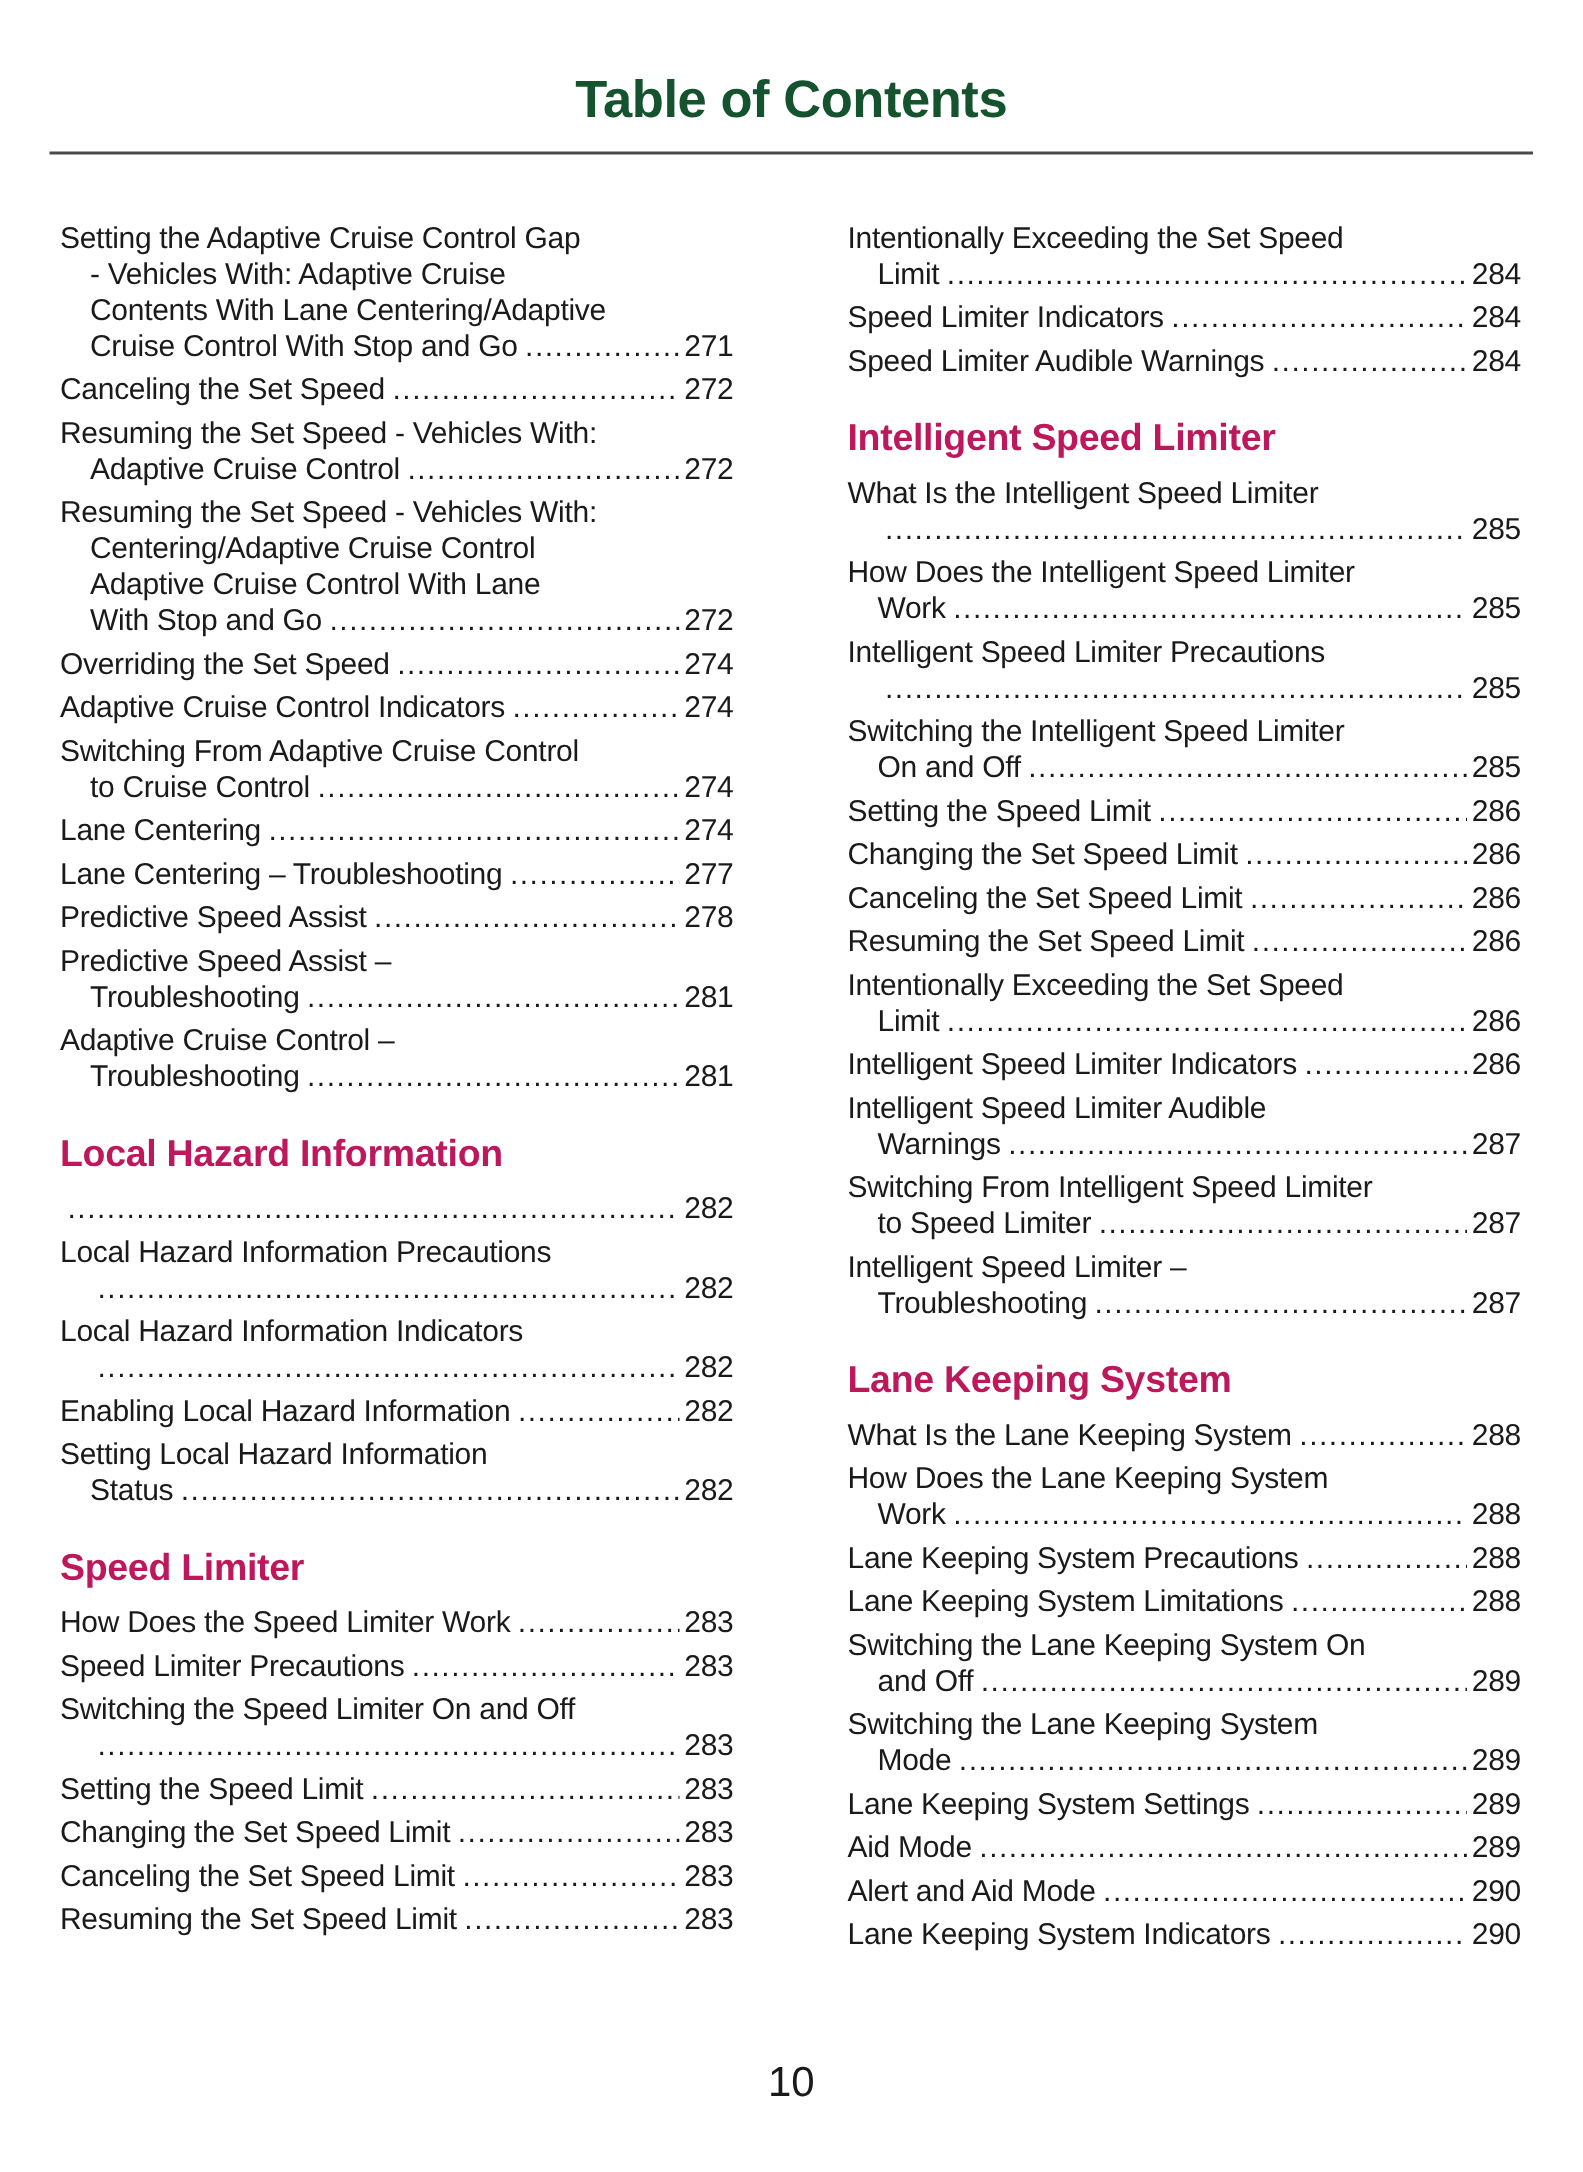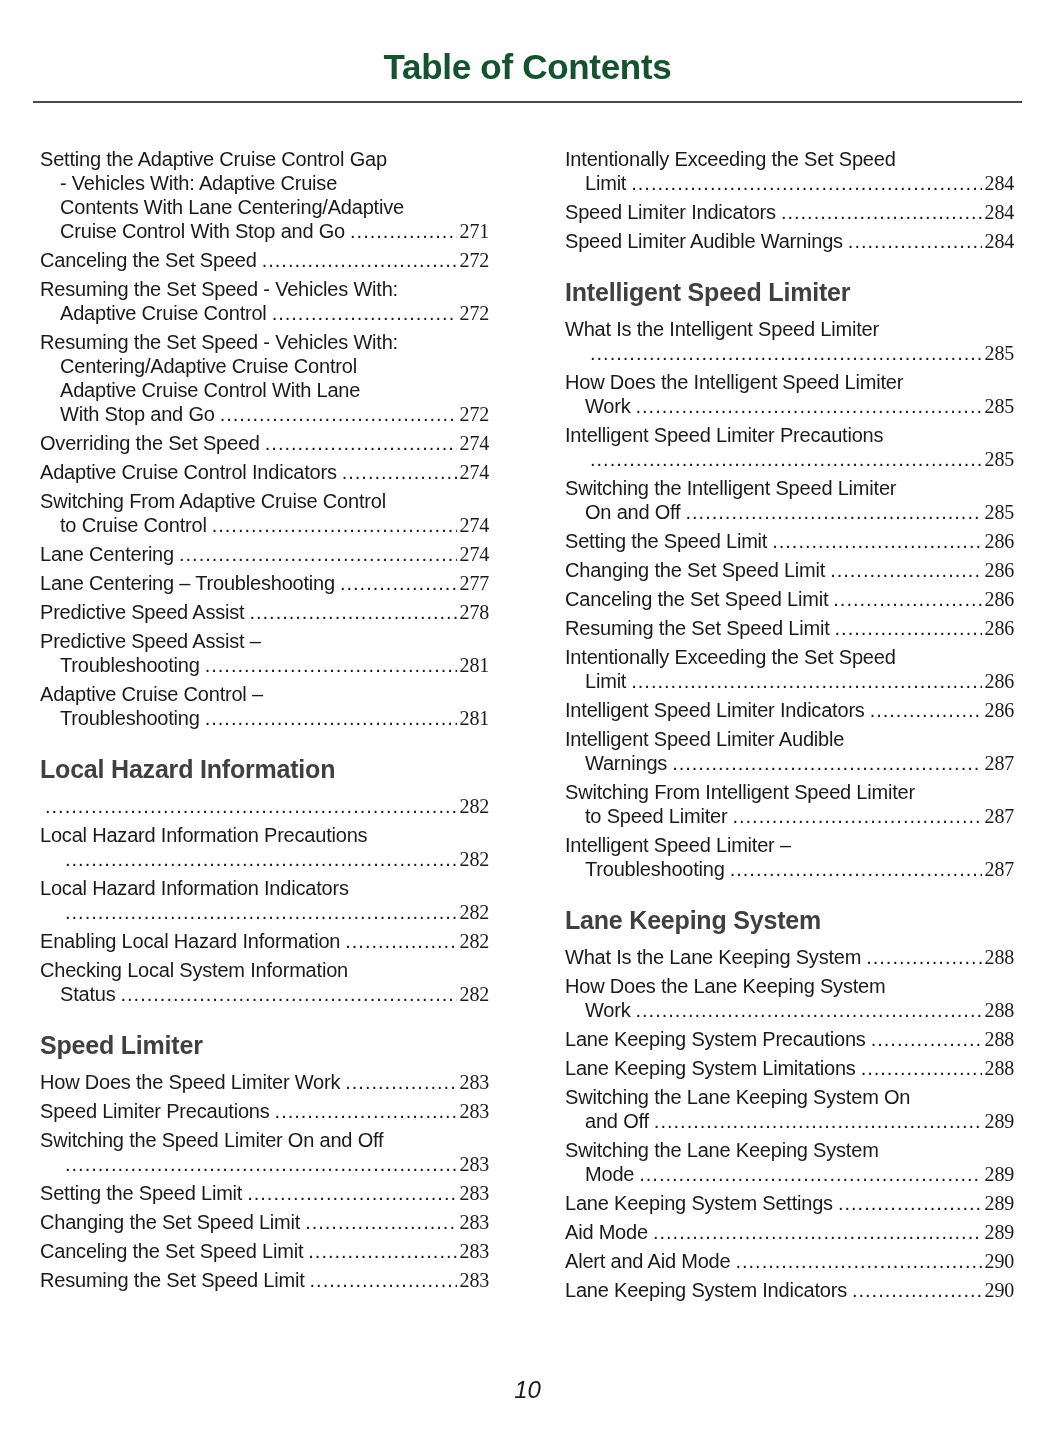--- a/index.html
+++ b/index.html
@@ -44,37 +44,36 @@
   .lastline { display: flex; align-items: center; }
   .lt { white-space: nowrap; }
   .dots {
     flex: 1 1 auto;
     overflow: hidden;
     white-space: nowrap;
     letter-spacing: 1px;
     margin: 0 3px 0 5px;
     min-width: 14px;
   }
-  .pg { white-space: nowrap; font-family: Liberation Serif, serif; }
+  .pg { white-space: nowrap; }
   .section-heading {
     font-size: 25px;
     line-height: 30px;
     font-weight: bold;
-    color: #404040;
+    color: #be185d;
     margin: 24px 0 10px 0;
     letter-spacing: -0.2px;
   }
   .footer {
     position: absolute;
     left: 0;
     bottom: 44px;
     width: 100%;
     text-align: center;
-    font-size: 24px;
-    font-style: italic;
+    font-size: 28px;
   }
 </style>
 </head>
 <body>
 
 <h1 class="doc-title">Table of Contents</h1>
 <hr class="rule">
 <div class="columns" id="columns">
     <div class="col">
       <div class="entry">
@@ -195,21 +194,21 @@
         </div>
       </div>
       <div class="entry">
         <div class="lastline">
           <span class="lt">Enabling Local Hazard Information</span>
           <span class="dots">..................................................................................................................................</span>
           <span class="pg">282</span>
         </div>
       </div>
       <div class="entry">
-        <div class="line">Checking Local System Information</div>
+        <div class="line">Setting Local Hazard Information</div>
         <div class="lastline cont">
           <span class="lt">Status</span>
           <span class="dots">..................................................................................................................................</span>
           <span class="pg">282</span>
         </div>
       </div>
       <div class="section-heading">Speed Limiter</div>
       <div class="entry">
         <div class="lastline">
           <span class="lt">How Does the Speed Limiter Work</span>

